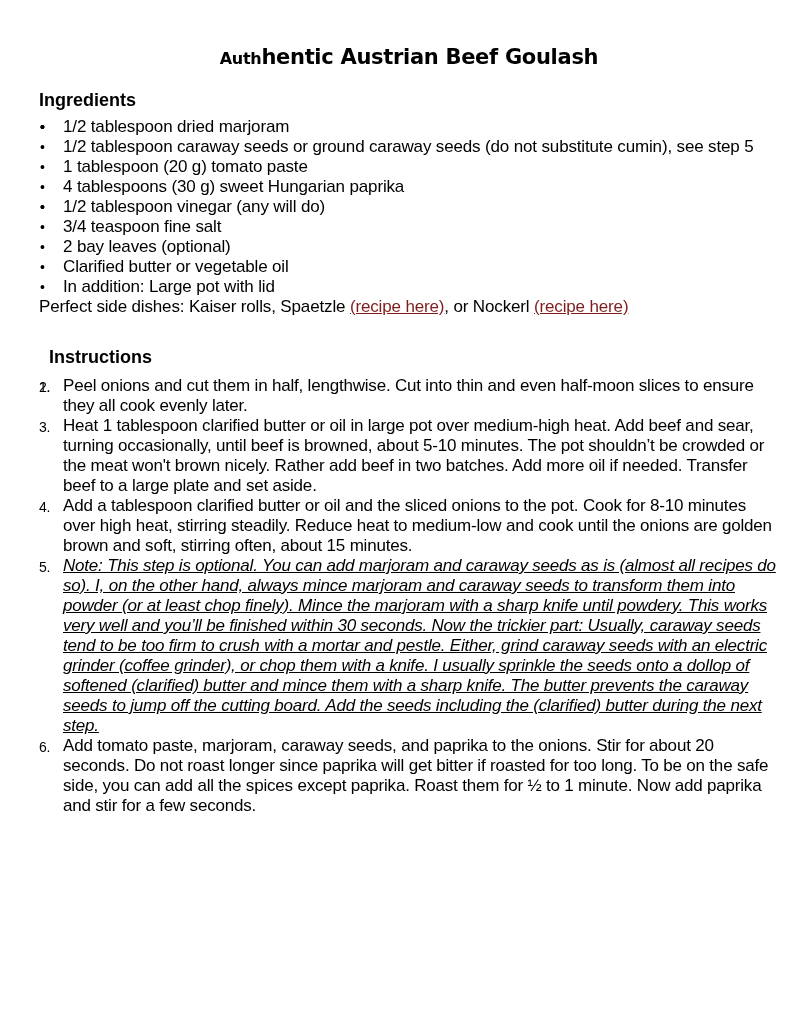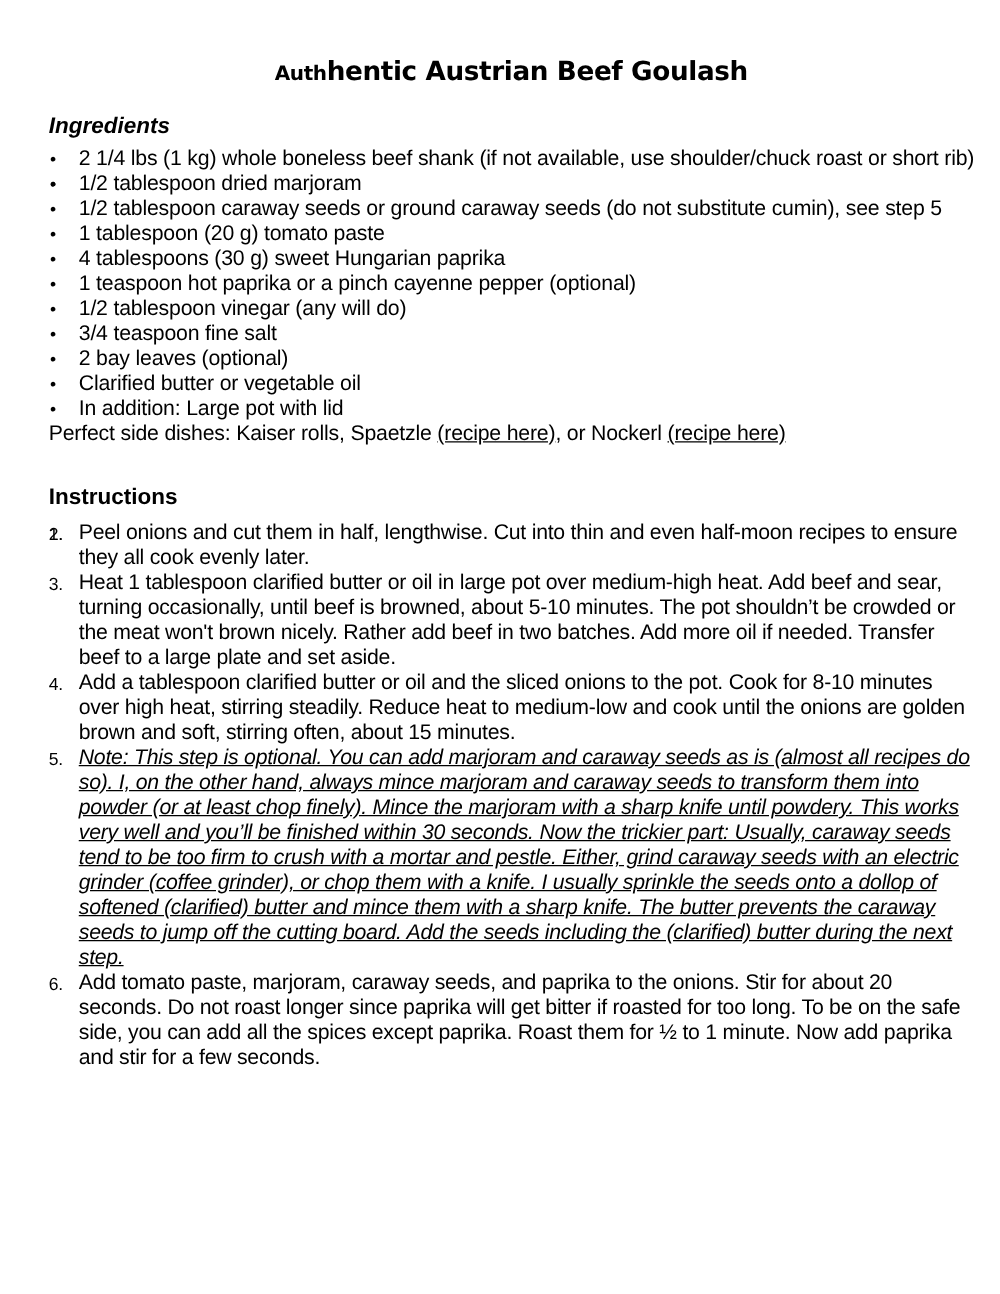--- a/index.html
+++ b/index.html
@@ -16,70 +16,70 @@
     font-size: 21px;
     margin: 0; padding-top: 42px; height: 30px; line-height: 30px;
     letter-spacing: -0.3px;
     width: 740px;
   }
   .title .small { font-size: 16px; }
   h2 {
     font-size: 18px; font-weight: bold; margin: 0;
     line-height: 22px;
   }
-  .ing-h { margin-top: 17px; font-style: italic; }
+  .ing-h { margin-top: 17px; }
   ul.ingredients {
     list-style: none; margin: 6px 0 0 0; padding: 0;
   }
   ul.ingredients li {
     position: relative; padding-left: 24px;
     font-size: 17px; line-height: 20px; letter-spacing: -0.15px;
   }
   ul.ingredients li .bullet {
     position: absolute; left: 1px; top: 0; font-size: 14px;
   }
   .sides { font-size: 17px; line-height: 20px; letter-spacing: -0.15px; }
-  .sides a { color: #000000; text-decoration: underline; }
-  .ins-h { margin-top: 29px; }
+  .sides a { color: #7f1d1d; text-decoration: underline; }
+  .ins-h { margin-top: 29px; margin-left: 10px; }
   ol.instructions { list-style: none; margin: 8px 0 0 0; padding: 0; }
   ol.instructions li {
     position: relative; padding-left: 24px;
     font-size: 17px; line-height: 20px; letter-spacing: -0.2px;
     width: 718px;
   }
   ol.instructions li .num {
     position: absolute; left: 0; top: 1px; font-size: 14px; font-style: normal;
   }
   ol.instructions li.italic .text { font-style: italic; text-decoration: underline; }
 </style>
 </head>
 <body>
 
 <div class="page">
   <h1 class="title"><span class="small">Auth</span><span>hentic Austrian Beef Goulash</span></h1>
 
   <h2 class="ing-h">Ingredients</h2>
   <ul class="ingredients">
-    <li><span class="bullet">•</span><span>2 1/4 lbs (1 kg) whole boneless beef shank (if not available, use shoulder/chuck roast or short rib)</span></li>
+    <li><span class="bullet">•</span></li>
     <li><span class="bullet">•</span></li>
     <li><span class="bullet">•</span><span>1/2 tablespoon dried marjoram</span></li>
     <li><span class="bullet">•</span><span>1/2 tablespoon caraway seeds or ground caraway seeds (do not substitute cumin), see step 5</span></li>
     <li><span class="bullet">•</span><span>1 tablespoon (20 g) tomato paste</span></li>
     <li><span class="bullet">•</span><span>4 tablespoons (30 g) sweet Hungarian paprika</span></li>
-    <li><span class="bullet">•</span><span>1 teaspoon hot paprika or a pinch cayenne pepper (optional)</span></li>
+    <li><span class="bullet">•</span></li>
     <li><span class="bullet">•</span><span>1/2 tablespoon vinegar (any will do)</span></li>
     <li><span class="bullet">•</span><span>3/4 teaspoon fine salt</span></li>
     <li><span class="bullet">•</span><span>2 bay leaves (optional)</span></li>
     <li><span class="bullet">•</span><span>Clarified butter or vegetable oil</span></li>
     <li><span class="bullet">•</span><span>In addition: Large pot with lid</span></li>
   </ul>
   <div class="sides"><span>Perfect side dishes: Kaiser rolls, Spaetzle </span><a href="#">(recipe here)</a><span>, or Nockerl </span><a href="#">(recipe here)</a></div>
 
   <h2 class="ins-h">Instructions</h2>
   <ol class="instructions">
     <li><span class="num">1.</span></li>
-    <li><span class="num">2.</span><span class="text">Peel onions and cut them in half, lengthwise. Cut into thin and even half-moon recipes to ensure they all cook evenly later.</span></li>
+    <li><span class="num">2.</span><span class="text">Peel onions and cut them in half, lengthwise. Cut into thin and even half-moon slices to ensure they all cook evenly later.</span></li>
     <li><span class="num">3.</span><span class="text">Heat 1 tablespoon clarified butter or oil in large pot over medium-high heat. Add beef and sear, turning occasionally, until beef is browned, about 5-10 minutes. The pot shouldn’t be crowded or the meat won't brown nicely. Rather add beef in two batches. Add more oil if needed. Transfer beef to a large plate and set aside.</span></li>
     <li><span class="num">4.</span><span class="text">Add a tablespoon clarified butter or oil and the sliced onions to the pot. Cook for 8-10 minutes over high heat, stirring steadily. Reduce heat to medium-low and cook until the onions are golden brown and soft, stirring often, about 15 minutes.</span></li>
     <li class="italic"><span class="num">5.</span><span class="text">Note: This step is optional. You can add marjoram and caraway seeds as is (almost all recipes do so). I, on the other hand, always mince marjoram and caraway seeds to transform them into powder (or at least chop finely). Mince the marjoram with a sharp knife until powdery. This works very well and you’ll be finished within 30 seconds. Now the trickier part: Usually, caraway seeds tend to be too firm to crush with a mor­tar and pestle. Either, grind caraway seeds with an electric grinder (coffee grinder), or chop them with a knife. I usually sprinkle the seeds onto a dollop of softened (clarified) butter and mince them with a sharp knife. The butter prevents the caraway seeds to jump off the cutting board. Add the seeds including the (clarified) butter dur­ing the next step.</span></li>
     <li><span class="num">6.</span><span class="text">Add tomato paste, marjoram, caraway seeds, and paprika to the onions. Stir for about 20 seconds. Do not roast longer since paprika will get bitter if roasted for too long. To be on the safe side, you can add all the spices except paprika. Roast them for ½ to 1 minute. Now add paprika and stir for a few seconds.</span></li>
   </ol>
 </div>
 
 </body></html>

